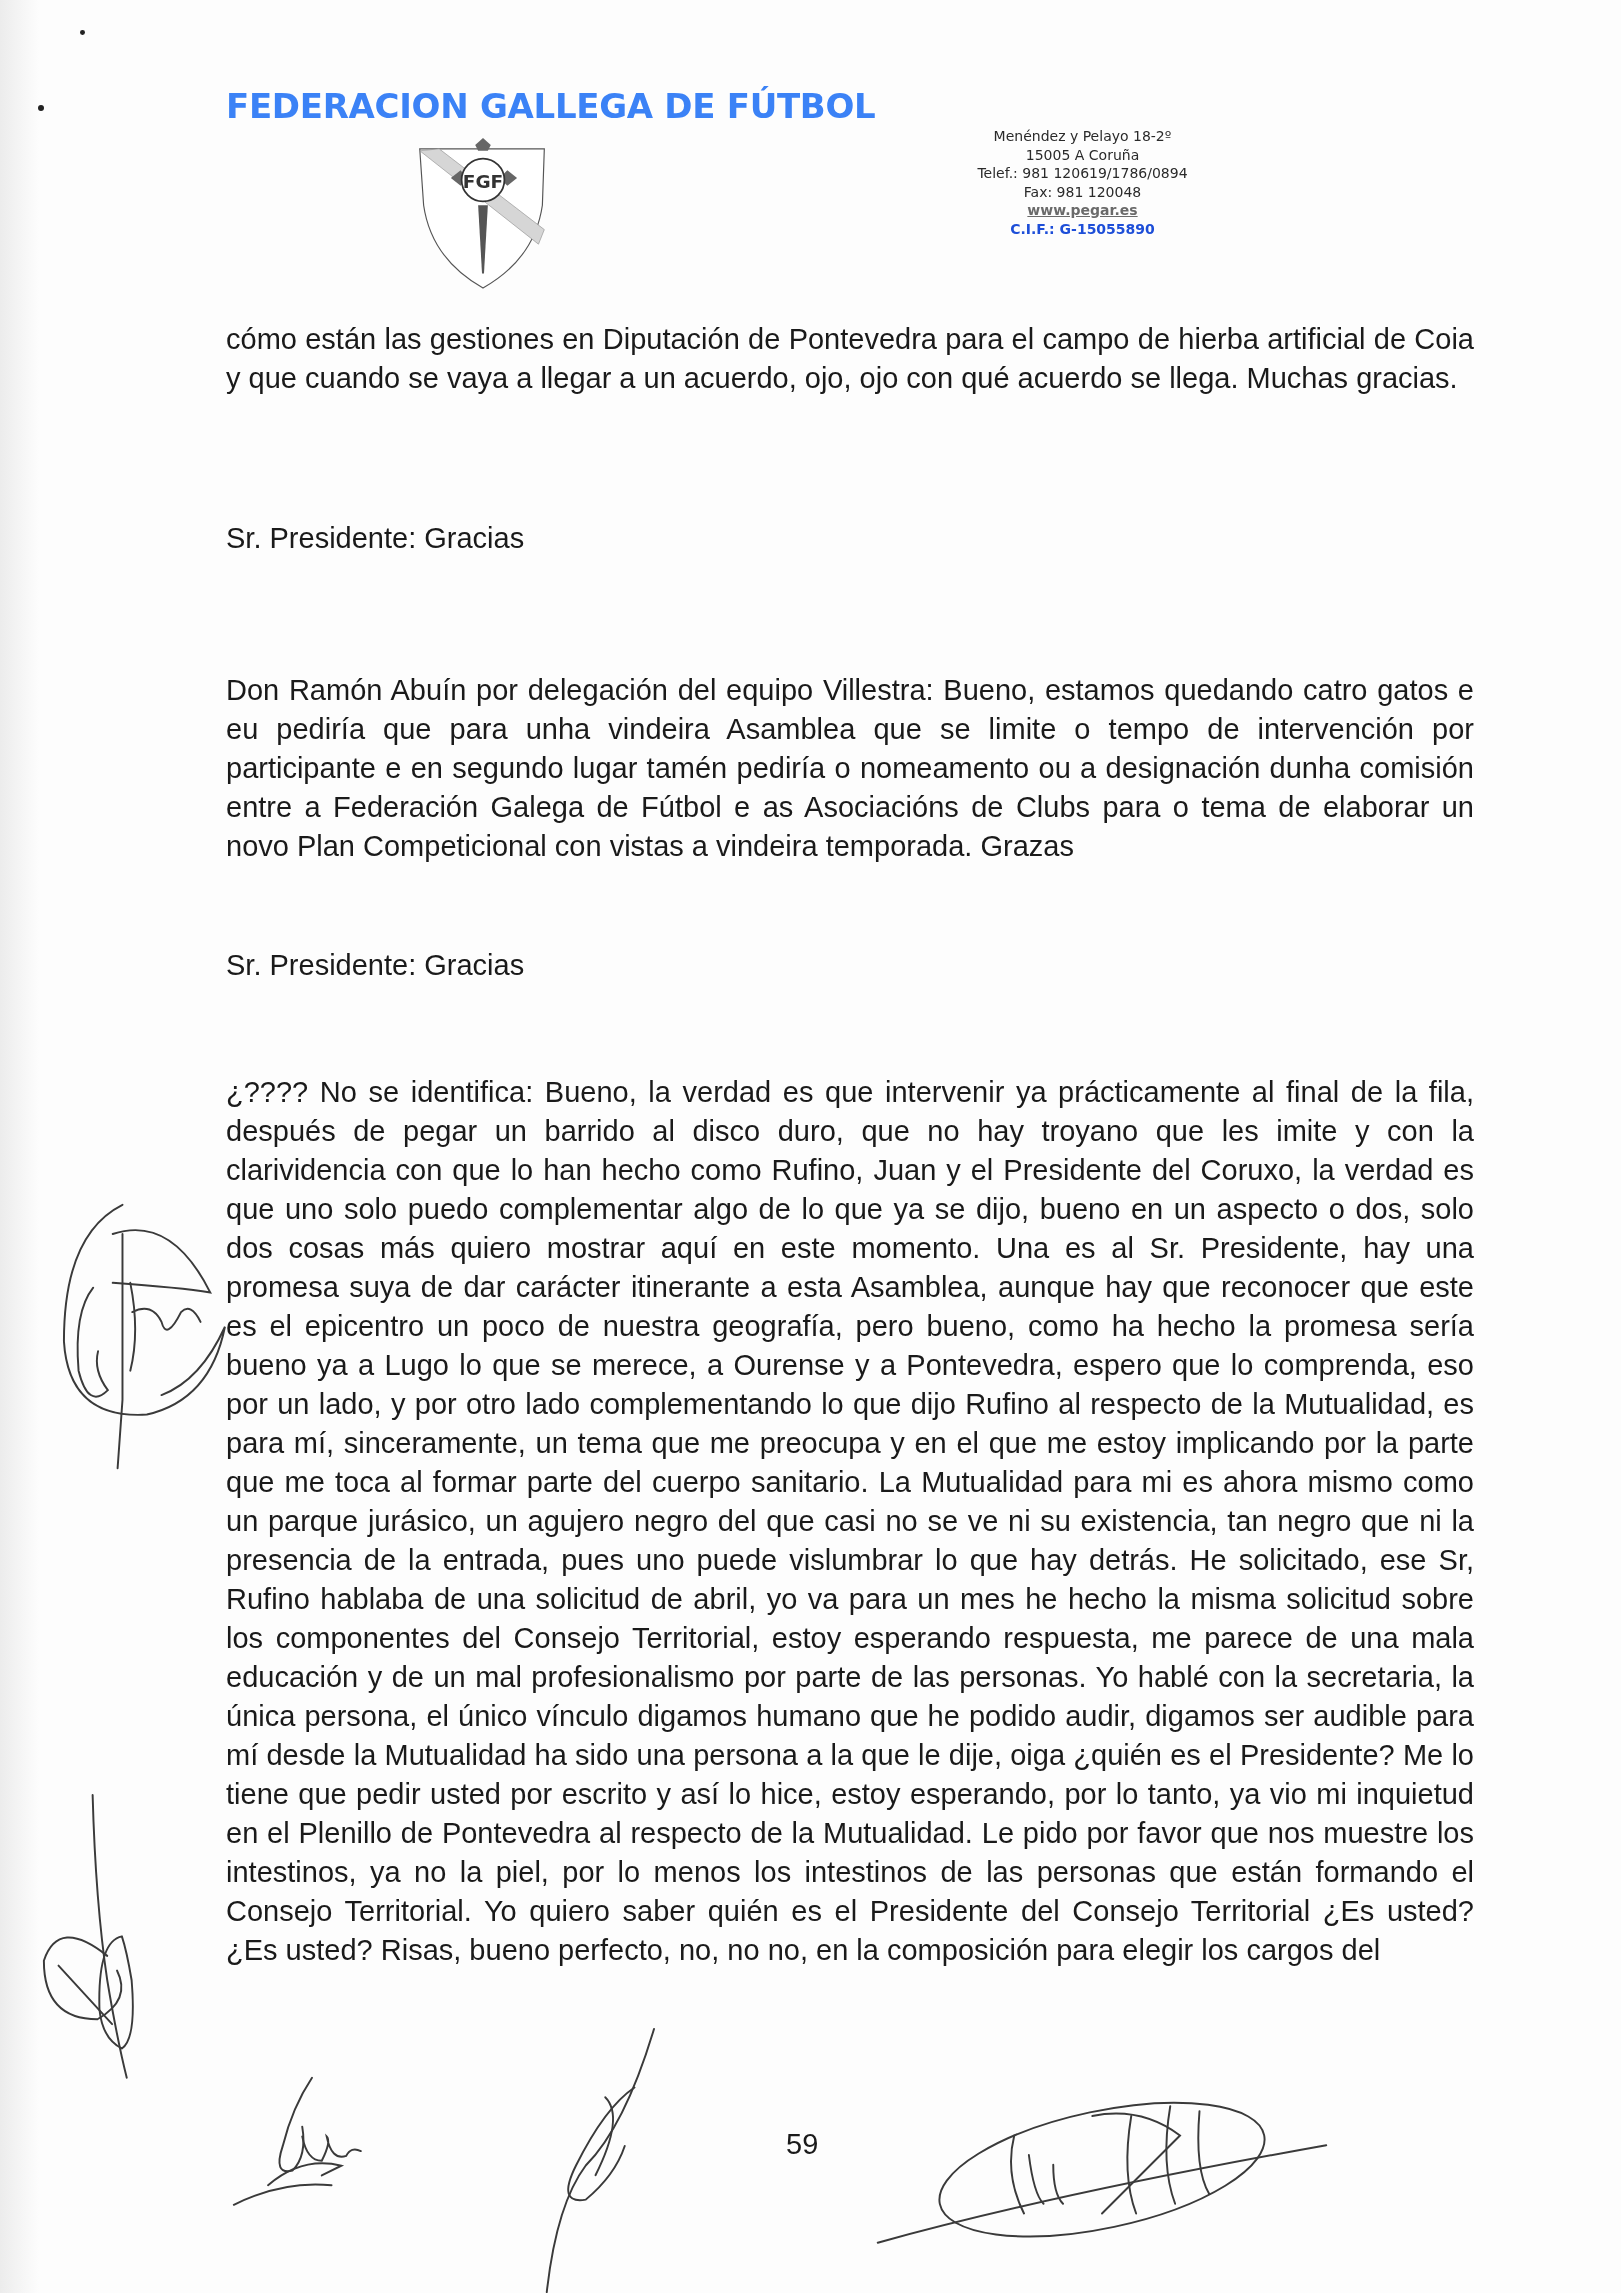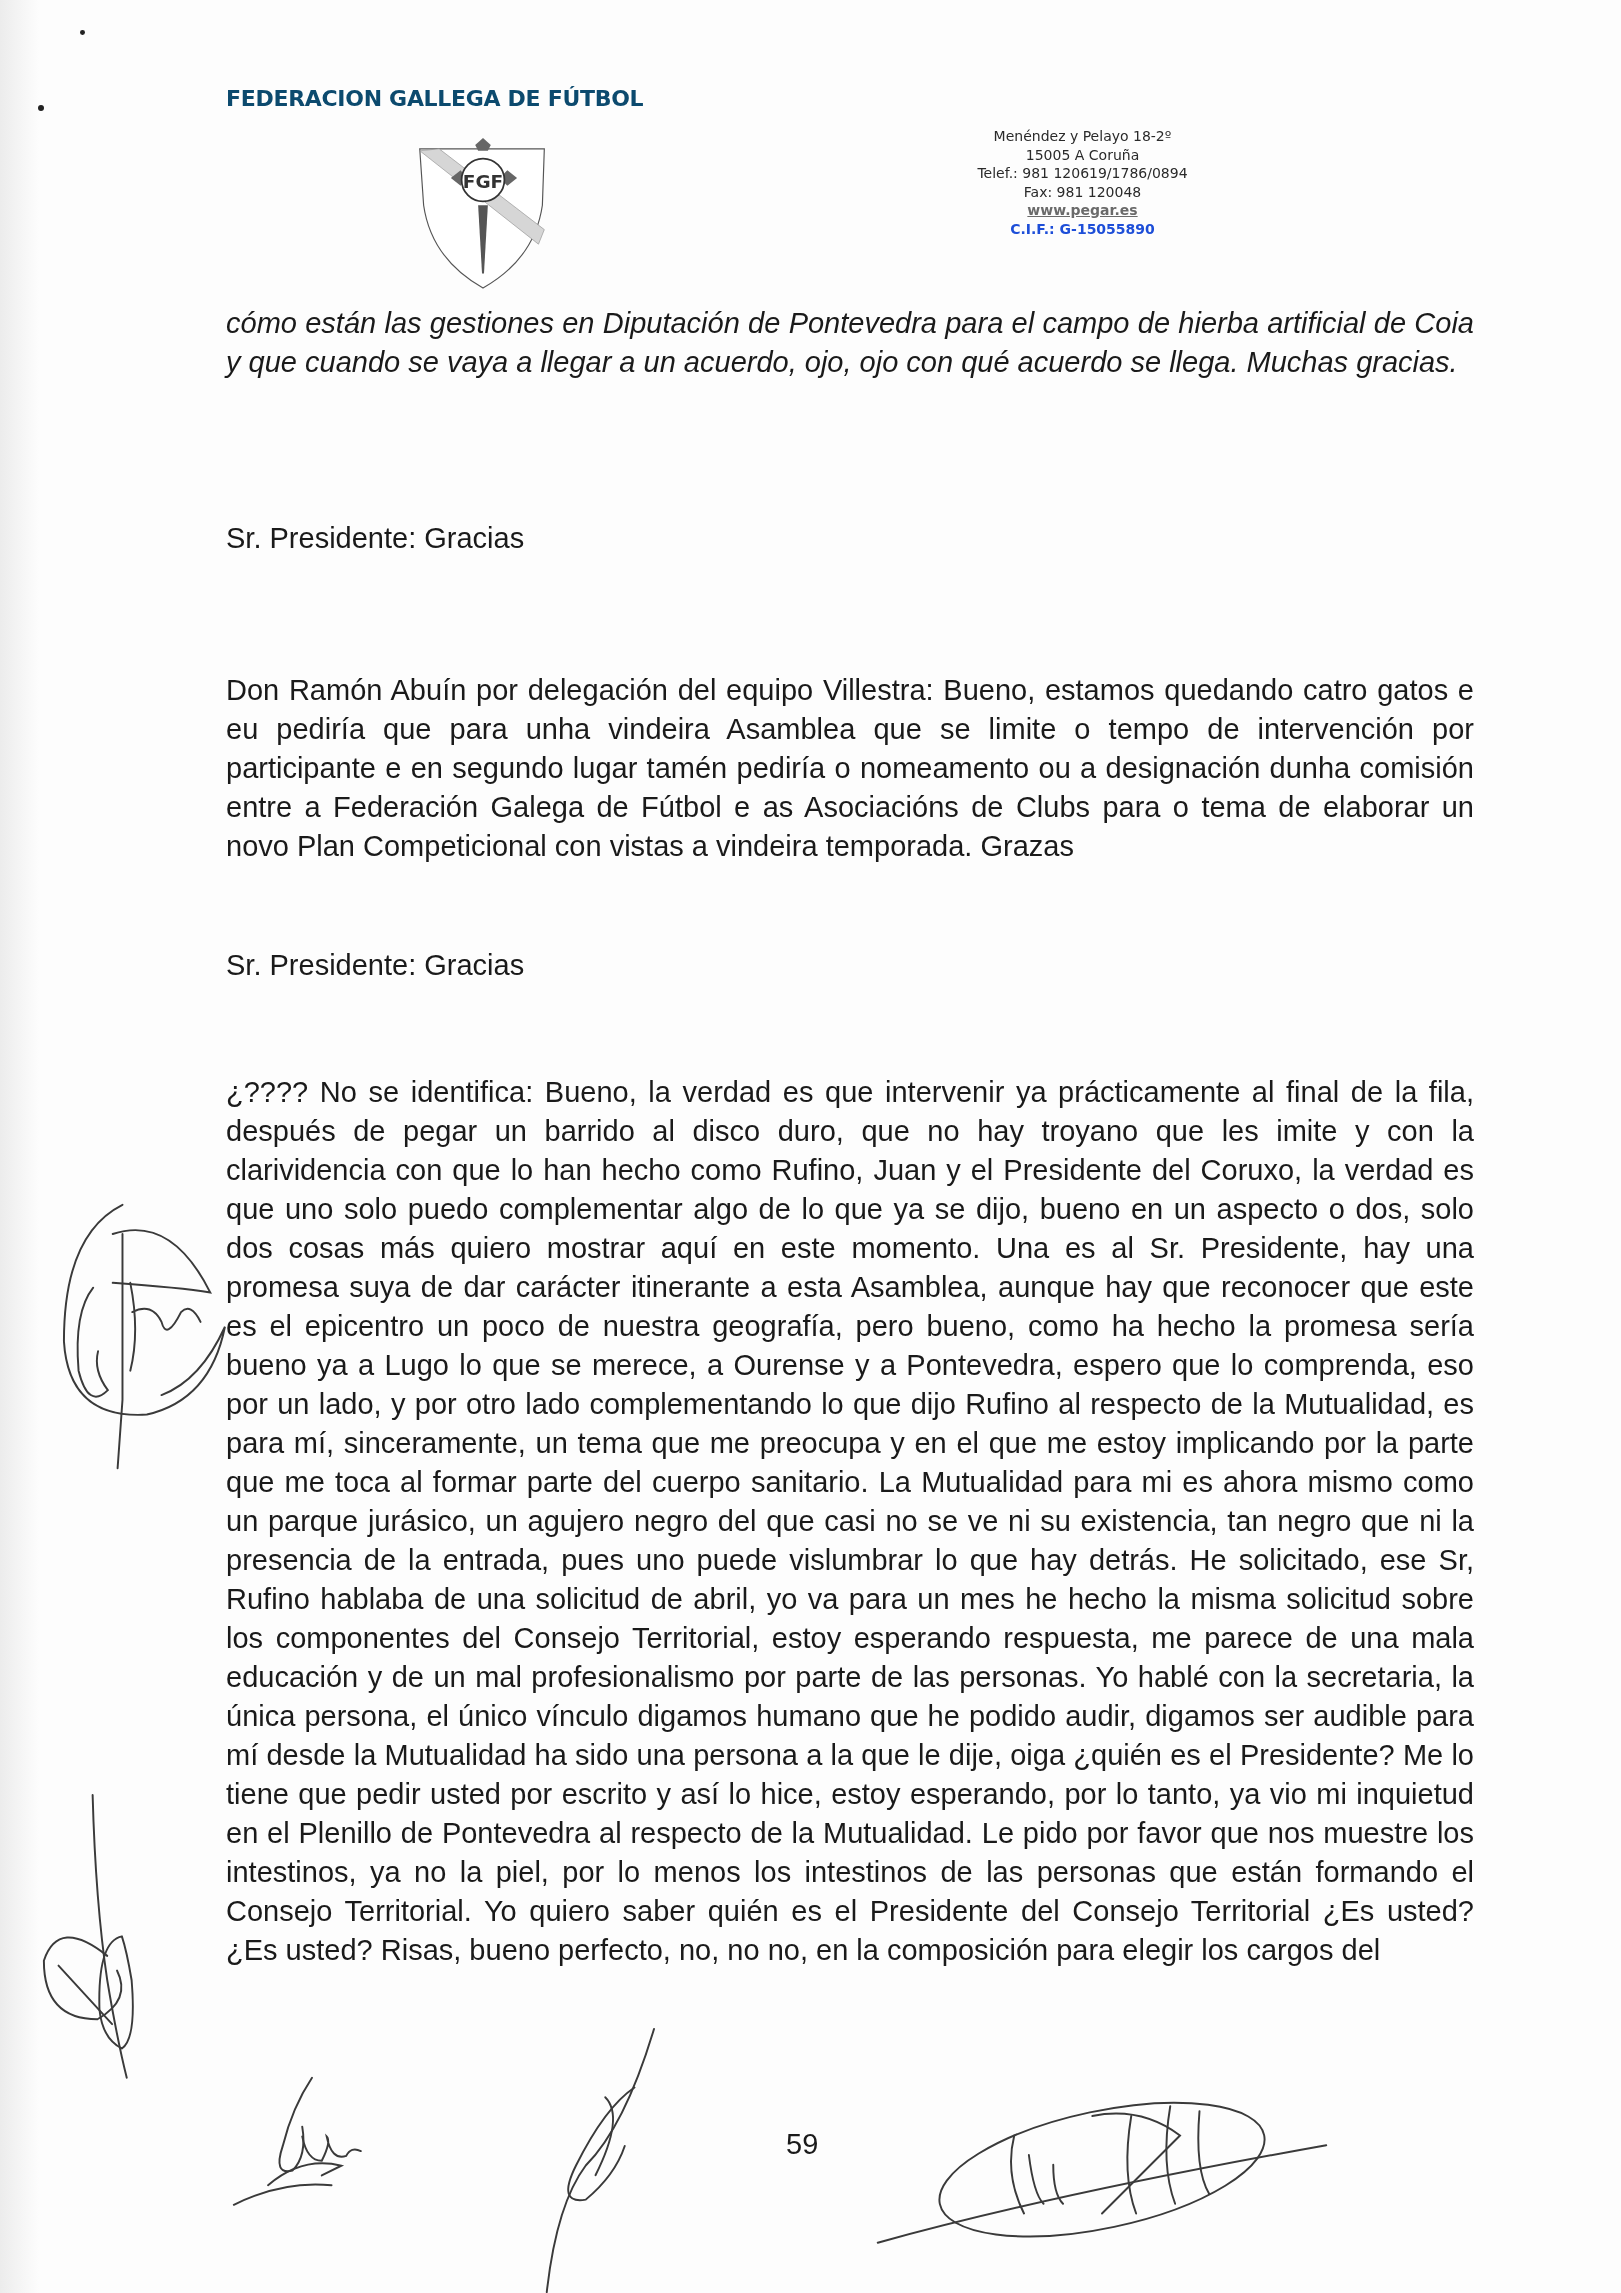--- a/index.html
+++ b/index.html
@@ -26,23 +26,23 @@
     width: 5.9px; height: 5.9px;
     border-radius: 50%;
     background: #222;
   }
   .org-name {
     position: absolute;
     left: 226px;
     top: 86px;
     font-family: "DejaVu Sans", sans-serif;
     font-weight: bold;
-    font-size: 22px;
+    font-size: 34px;
     letter-spacing: -0.3px;
-    color: #0c4a6e;
+    color: #3b82f6;
   }
   .crest {
     position: absolute;
     left: 410px;
     top: 137px;
     width: 146px;
     height: 156px;
   }
   .address {
     position: absolute;
@@ -70,21 +70,21 @@
     width: 1248px;
     font-family: "Liberation Sans", sans-serif;
     font-size: 29px;
     line-height: 39px;
     color: #1a1a1a;
   }
   .body-text p {
     margin: 0;
     text-align: justify;
   }
-  .p1 { top: 304px; font-style: italic; }
+  .p1 { top: 320px; }
   .p2 { top: 519px; }
   .p3 { top: 653px; margin-top: 18px; }
   .p4 { top: 946px; }
   .p5 { top: 1073px; }
   .page-number {
     position: absolute;
     left: 786px;
     top: 2128px;
     font-family: "Liberation Sans", sans-serif;
     font-size: 29px;

